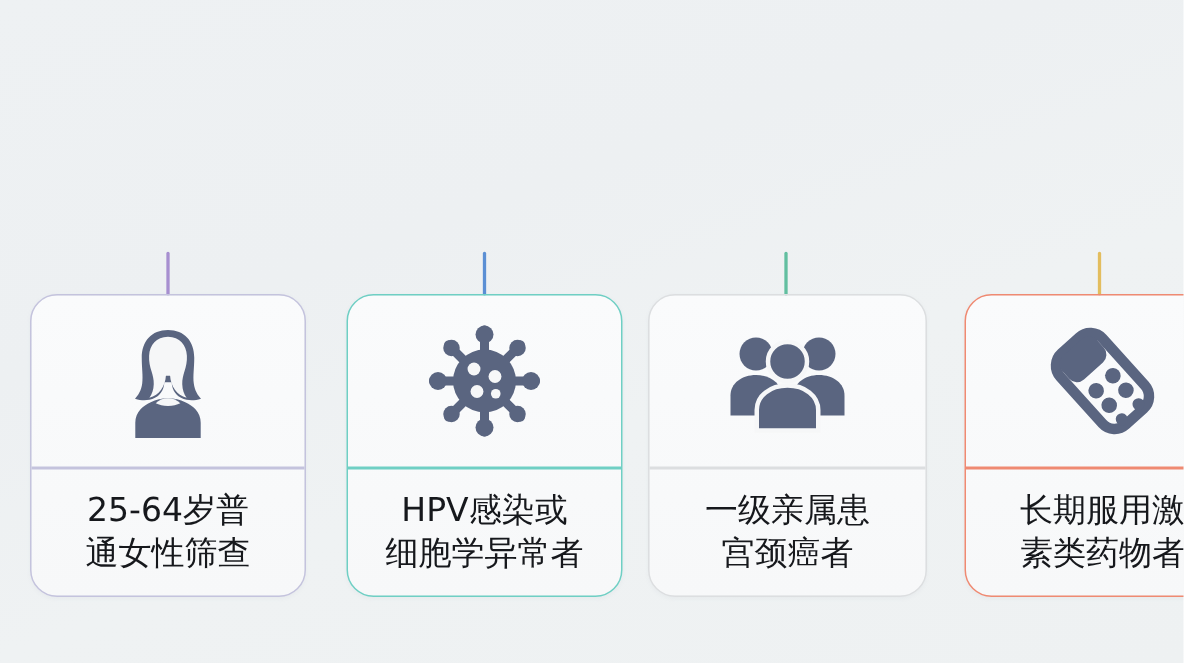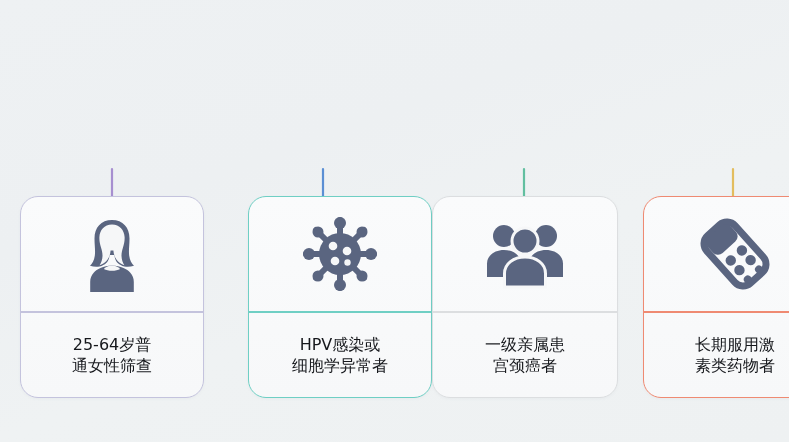--- a/index.html
+++ b/index.html
@@ -76,31 +76,31 @@
     height: 1.6px;
     width: 100%;
     background: #d9dbe4;
   }
   .card .label {
     flex: 1;
     display: flex;
     align-items: center;
     justify-content: center;
     text-align: center;
-    font-size: 16px;
+    font-size: 22px;
     line-height: 1.32;
     color: #16181c;
     padding: 0 6px;
     white-space: pre-line;
     font-family: "DejaVu Sans", "Liberation Sans", sans-serif;
   }
 
   
   .card-1 { left: 20px;  width: 184px; }
-  .card-2 { left: 248px; width: 184px; }
+  .card-2 { left: 231px; width: 184px; }
   .card-3 { left: 432px; width: 186px; }
   .card-4 { left: 643px; width: 184px; }
 
   
   .card-1 { border-color: #c4c3dd; }
   .card-1 .divider { background: #c4c3dd; }
   .card-2 { border-color: #6fcfc4; }
   .card-2 .divider { background: #6fcfc4; }
   .card-3 { border-color: #dcdee0; }
   .card-3 .divider { background: #dcdee0; }

